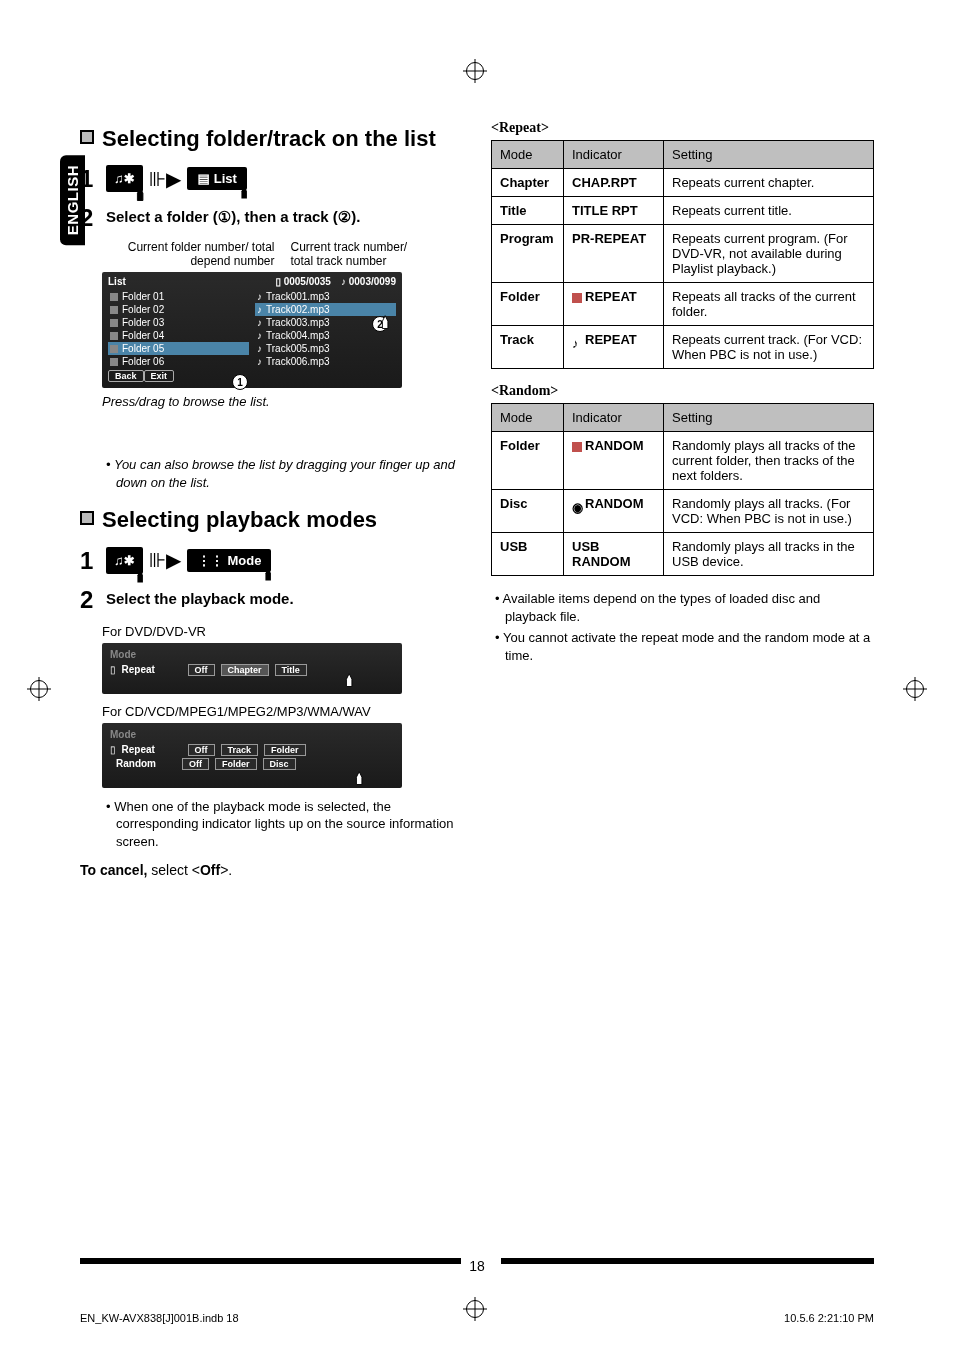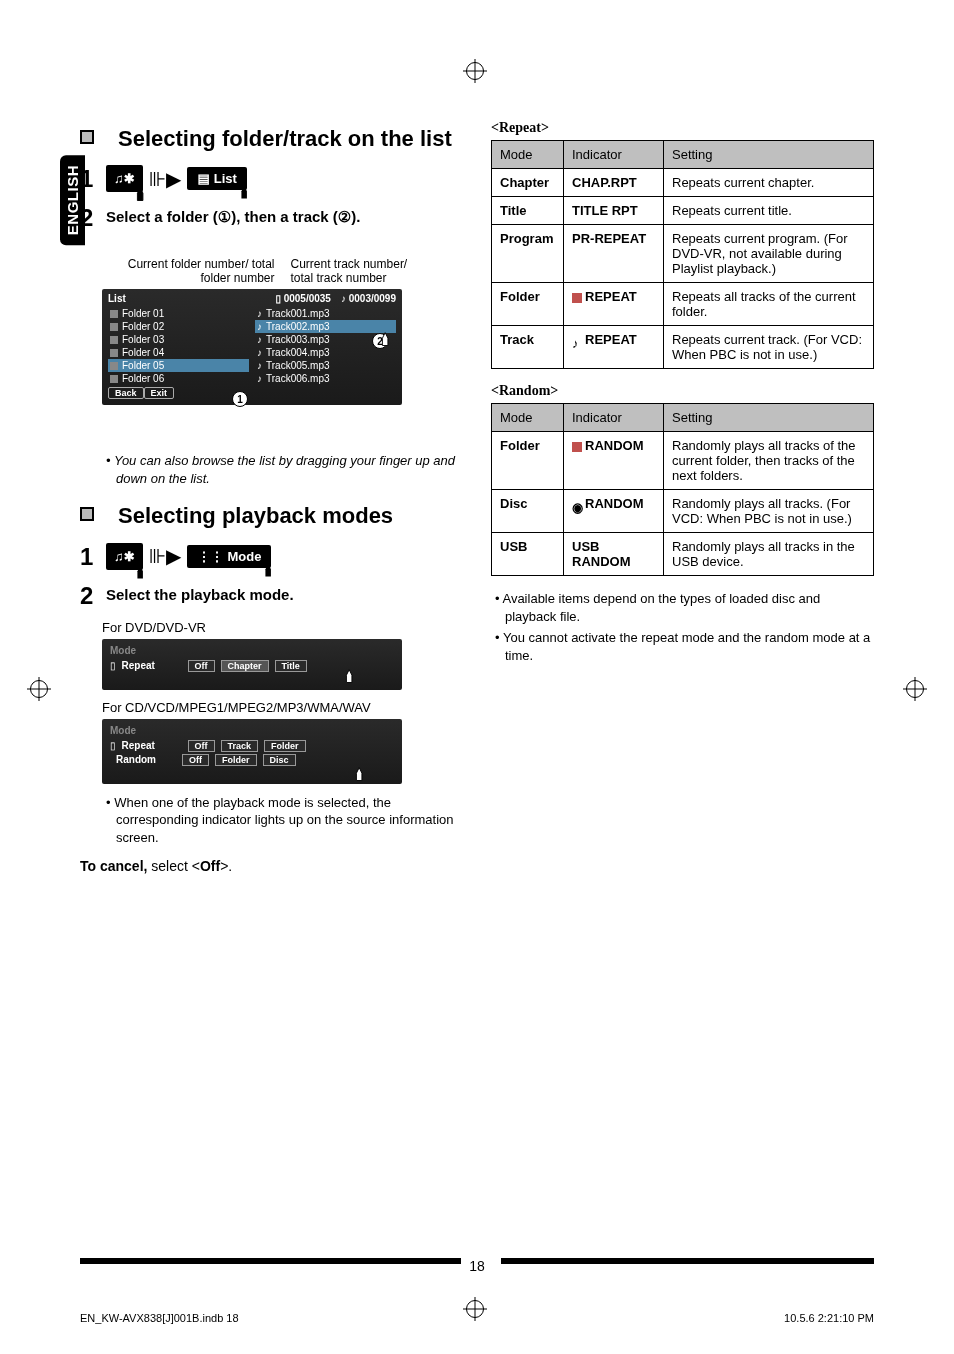--- a/index.html
+++ b/index.html
@@ -31,21 +31,21 @@
     letter-spacing: 0.5px;
     border-radius: 0 6px 6px 0;
   }
   h2 {
     font-size: 22px;
     font-weight: 700;
     margin-bottom: 8px;
     line-height: 1.15;
     font-stretch: condensed;
   }
-  .h2row { display: flex; align-items: flex-start; gap: 24px; margin-top: 6px; }
+  .h2row { display: flex; align-items: flex-start; gap: 8px; margin-top: 6px; }
   .sq {
     width: 14px; height: 14px;
     border: 2px solid #000;
     background: #bbb;
     margin-top: 4px;
     flex-shrink: 0;
   }
   .stepnum {
     font-size: 24px;
     font-weight: 700;
@@ -67,21 +67,21 @@
     border-radius: 2px;
     position: relative;
   }
   .tap {
     position: absolute;
     right: -10px; bottom: -14px;
     width: 22px; height: 22px;
   }
   .arrow-right { font-size: 20px; }
   .caption-row {
-    display: flex; gap: 16px; margin: 25px 0 4px 22px;
+    display: flex; gap: 16px; margin: 8px 0 4px 22px;
     font-size: 12px;
   }
   .caption-row > div { flex: 1; }
   .listpanel {
     margin-left: 22px;
     width: 300px;
     background: linear-gradient(#2a2a2a,#1a1a1a);
     color: #fff;
     font-size: 10px;
     border-radius: 2px;
@@ -224,21 +224,21 @@
     <div class="steprow">
       <div class="stepnum">2</div>
       <div class="steptext">
         <span>Select a folder (</span>①<span>), then a track (</span>②<span>).</span>
       </div>
     </div>
 
     <div class="caption-row">
       <div style="text-align:right;">
         <div>Current folder number/ total</div>
-        <div>folder number</div>
+        <div>depend number</div>
       </div>
       <div style="text-align:left;">
         <div>Current track number/</div>
         <div>total track number</div>
       </div>
     </div>
 
     <div class="listpanel">
       <div class="titlebar">
         <span>List</span>
@@ -286,20 +286,21 @@
         <span class="btnsm">Back</span>
         <span class="btnsm">Exit</span>
       </div>
       <div class="circnum" style="bottom:-2px;left:130px;">1</div>
       <div class="circnum" style="top:44px;right:14px;">2</div>
       <svg class="hand" style="position:absolute;top:40px;right:4px;" viewBox="0 0 24 24">
           <path fill="#fff" stroke="#000" d="M7 10l3-6 3 6v8H7z"></path>
         </svg>
     </div>
 
+    <div class="note-italic">Press/drag to browse the list.</div>
     <div class="bullet bullet-italic">You can also browse the list by dragging your finger up and down on the list.</div>
 
     <div class="h2row" style="margin-top:16px;">
       <div class="sq"></div>
       <h2>Selecting playback modes</h2>
     </div>
 
     <div class="steprow">
       <div class="stepnum">1</div>
       <div class="iconbar" style="margin-left:0;">

